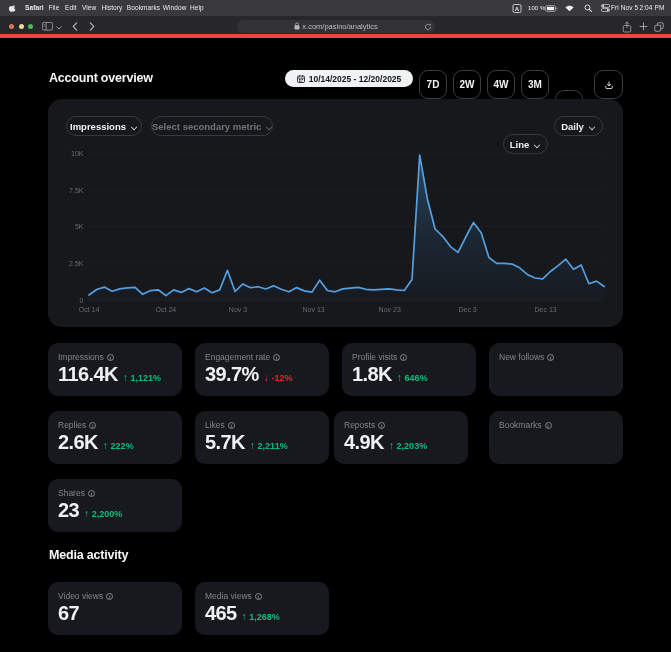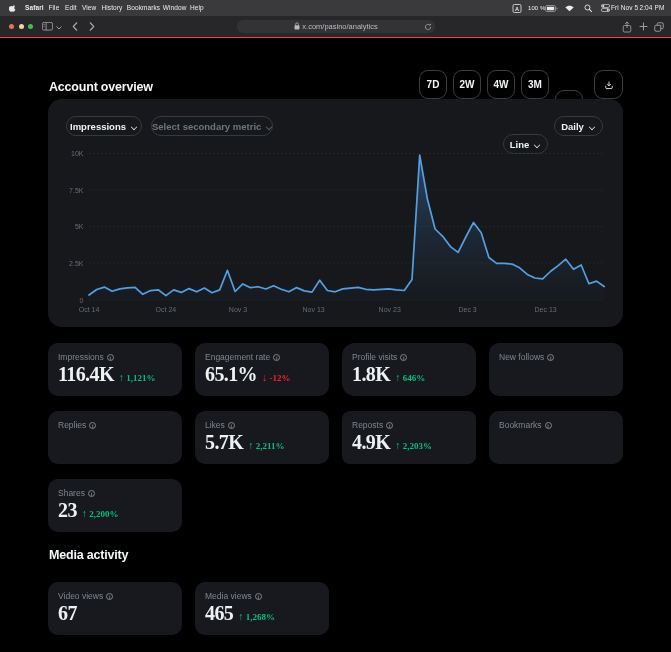--- a/index.html
+++ b/index.html
@@ -5,21 +5,21 @@
 * { margin:0; padding:0; box-sizing:border-box; }
 html,body { width:671px; height:652px; background:#000; overflow:hidden;
   font-family:"Liberation Sans", sans-serif; }
 
 #menubar { position:absolute; left:0; top:0; width:671px; height:16px;
   background:#3a3a3c; color:#ececee; font-size:6.5px; letter-spacing:0.1px; }
 #menubar .mi { position:absolute; top:0; height:16px; line-height:16px; white-space:nowrap; }
 #menubar svg.mi { height:auto; }
 
 #toolbar { position:absolute; left:0; top:16px; width:671px; height:22px;
-  background:#27272a; border-bottom:1px solid #ef4444; }
+  background:#27272a; border-bottom:4px solid #ef4444; }
 .tl { position:absolute; top:8px; width:5px; height:5px; border-radius:50%; }
 #addr { position:absolute; left:237px; top:4px; width:198px; height:13px;
   background:#333336; border-radius:6px; color:#bcbcc0; font-size:7.5px;
   text-align:center; line-height:13px; }
 .ticon { position:absolute; color:#a9a9ad; }
 
 #page { position:absolute; left:0; top:38px; width:671px; height:614px; background:#000; color:#e7e9ea; }
 h1.sect { position:absolute; font-size:12.5px; font-weight:bold; color:#f5f7f8; letter-spacing:-0.2px; }
 
 #datepill { position:absolute; left:285px; top:32px; width:128px; height:17px;
@@ -29,21 +29,21 @@
   color:#eff3f4; font-weight:bold; font-size:10px; display:flex; align-items:center; justify-content:center; }
 
 #chartcard { position:absolute; left:48px; top:61px; width:575px; height:228px;
   background:#16181c; border-radius:14px; }
 .cbtn { position:absolute; top:17px; height:20px; white-space:nowrap; border:1px solid #36393d; border-radius:10px;
   font-size:9.5px; font-weight:bold; display:flex; align-items:center; justify-content:center; gap:5px; }
 
 .mcard { position:absolute; width:134px; height:53px; background:#17191e; border-radius:10px;
   padding:8px 10px 0 10px; }
 .mlabel { font-size:8.5px; color:#80868b; display:flex; align-items:center; gap:3px; height:10px; margin-top:1px;}
-.mval { display:flex; align-items:baseline; gap:5px; margin-top:1px;font-family:Liberation Serif, serif; }
+.mval { display:flex; align-items:baseline; gap:5px; margin-top:1px; }
 .mnum { font-size:20px; font-weight:bold; color:#eef1f2; letter-spacing:-0.6px; }
 .mpct { font-size:9px; font-weight:bold; color:#0dbd7c; }
 .mpct.red { color:#f4212e;text-align:center; }
 .mpct .ar { font-size:10.5px; }
 .chv { width:7px; height:4px; display:inline-block;
   background:none; position:relative; }
 .chv::before { content:""; position:absolute; left:0; top:0; width:5px; height:5px;
   border-right:1.6px solid #eff3f4; border-bottom:1.6px solid #eff3f4;
   transform:rotate(45deg) scale(.75); transform-origin:center; }
 .chv.g::before { border-color:#6f7579; }
@@ -125,21 +125,32 @@
   <svg class="ticon" style="left:639px; top:6px;" width="9" height="9" viewBox="0 0 18 18">
       <line x1="9" y1="2" x2="9" y2="16" stroke="#a9a9ad" stroke-width="1.8" stroke-linecap="round"></line>
       <line x1="2" y1="9" x2="16" y2="9" stroke="#a9a9ad" stroke-width="1.8" stroke-linecap="round"></line>
     </svg>
   <svg class="ticon" style="left:654px; top:5.5px;" width="10" height="10" viewBox="0 0 20 20">
       <rect x="6.5" y="1.5" width="12" height="12" rx="2.6" fill="none" stroke="#a9a9ad" stroke-width="1.7"></rect>
       <path d="M13.5 6.5v9.4a2.6 2.6 0 01-2.6 2.6H4.1a2.6 2.6 0 01-2.6-2.6V9.1a2.6 2.6 0 012.6-2.6z" fill="#27272a" stroke="#a9a9ad" stroke-width="1.7"></path>
     </svg>
 </div>
 <div id="page">
-  <h1 class="sect" style="left:49px; top:42px;">Account overview</h1>
+  <h1 class="sect" style="left:49px; top:33px;">Account overview</h1>
+  <div id="datepill"><svg width="8" height="8" viewBox="0 0 16 16">
+        <rect x="1" y="2" width="14" height="13" rx="2.5" fill="none" stroke="#0f1419" stroke-width="1.7"></rect>
+        <line x1="1.5" y1="6.2" x2="14.5" y2="6.2" stroke="#0f1419" stroke-width="1.5"></line>
+        <line x1="4.8" y1="0.8" x2="4.8" y2="3.4" stroke="#0f1419" stroke-width="1.6"></line>
+        <line x1="11.2" y1="0.8" x2="11.2" y2="3.4" stroke="#0f1419" stroke-width="1.6"></line>
+        <rect x="4" y="8.3" width="2.1" height="2.1" fill="#0f1419"></rect>
+        <rect x="7" y="8.3" width="2.1" height="2.1" fill="#0f1419"></rect>
+        <rect x="10" y="8.3" width="2.1" height="2.1" fill="#0f1419"></rect>
+        <rect x="4" y="11.3" width="2.1" height="2.1" fill="#0f1419"></rect>
+        <rect x="7" y="11.3" width="2.1" height="2.1" fill="#0f1419"></rect>
+      </svg>10/14/2025 - 12/20/2025</div>
   <div class="rbtn" style="left:419px; width:28px;">7D</div>
   <div class="rbtn" style="left:453px; width:28px;">2W</div>
   <div class="rbtn" style="left:487px; width:28px;">4W</div>
   <div class="rbtn" style="left:521px; width:28px;text-align:center;">3M</div>
   <div class="rbtn" style="left:555px; width:28px;margin-top:20px;">1Y</div>
   <div class="rbtn" style="left:594px; width:29px;">
       <svg width="10" height="10" viewBox="0 0 20 20">
         <line x1="10" y1="3" x2="10" y2="11.5" stroke="#eff3f4" stroke-width="1.8"></line>
         <polyline points="6.2,8 10,11.8 13.8,8" fill="none" stroke="#eff3f4" stroke-width="1.8" stroke-linejoin="round"></polyline>
         <path d="M3.5 12.5v2.6a2 2 0 002 2h9a2 2 0 002-2v-2.6" fill="none" stroke="#eff3f4" stroke-width="1.8" stroke-linecap="round"></path>
@@ -183,45 +194,49 @@
   <div class="mcard" style="left:48px; top:305px;">
     <div class="mlabel">Impressions <span class="ibadge">i</span></div>
     <div class="mval">
         <span class="mnum">116.4K</span>
         <span class="mpct"><span class="ar">↑</span> 1,121%</span>
       </div>
   </div>
   <div class="mcard" style="left:195px; top:305px;">
     <div class="mlabel">Engagement rate <span class="ibadge">i</span></div>
     <div class="mval">
-        <span class="mnum">65.1%</span>
+        <span class="mnum">39.7%</span>
         <span class="mpct red"><span class="ar">↓</span> -12%</span>
       </div>
   </div>
-  <div class="mcard" style="left:342px; top:305px;border-radius:13px;">
+  <div class="mcard" style="left:342px; top:305px;">
     <div class="mlabel">Profile visits <span class="ibadge">i</span></div>
     <div class="mval">
         <span class="mnum">1.8K</span>
         <span class="mpct"><span class="ar">↑</span> 646%</span>
       </div>
   </div>
   <div class="mcard" style="left:489px; top:305px;">
     <div class="mlabel">New follows <span class="ibadge">i</span></div>
   </div>
   <div class="mcard" style="left:48px; top:373px;">
     <div class="mlabel">Replies <span class="ibadge">i</span></div>
+    <div class="mval">
+        <span class="mnum">2.6K</span>
+        <span class="mpct"><span class="ar">↑</span> 222%</span>
+      </div>
   </div>
   <div class="mcard" style="left:195px; top:373px;">
     <div class="mlabel">Likes <span class="ibadge">i</span></div>
     <div class="mval">
         <span class="mnum">5.7K</span>
         <span class="mpct"><span class="ar">↑</span> 2,211%</span>
       </div>
   </div>
-  <div class="mcard" style="left:342px; top:373px;border-radius:8px;">
+  <div class="mcard" style="left:334px; top:373px;">
     <div class="mlabel">Reposts <span class="ibadge">i</span></div>
     <div class="mval">
         <span class="mnum">4.9K</span>
         <span class="mpct"><span class="ar">↑</span> 2,203%</span>
       </div>
   </div>
   <div class="mcard" style="left:489px; top:373px;">
     <div class="mlabel">Bookmarks <span class="ibadge">i</span></div>
   </div>
   <div class="mcard" style="left:48px; top:441px;">

